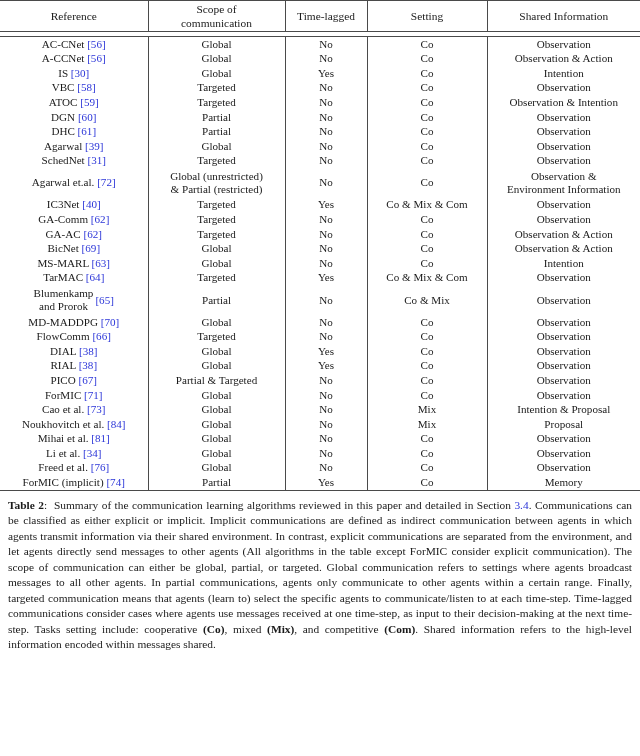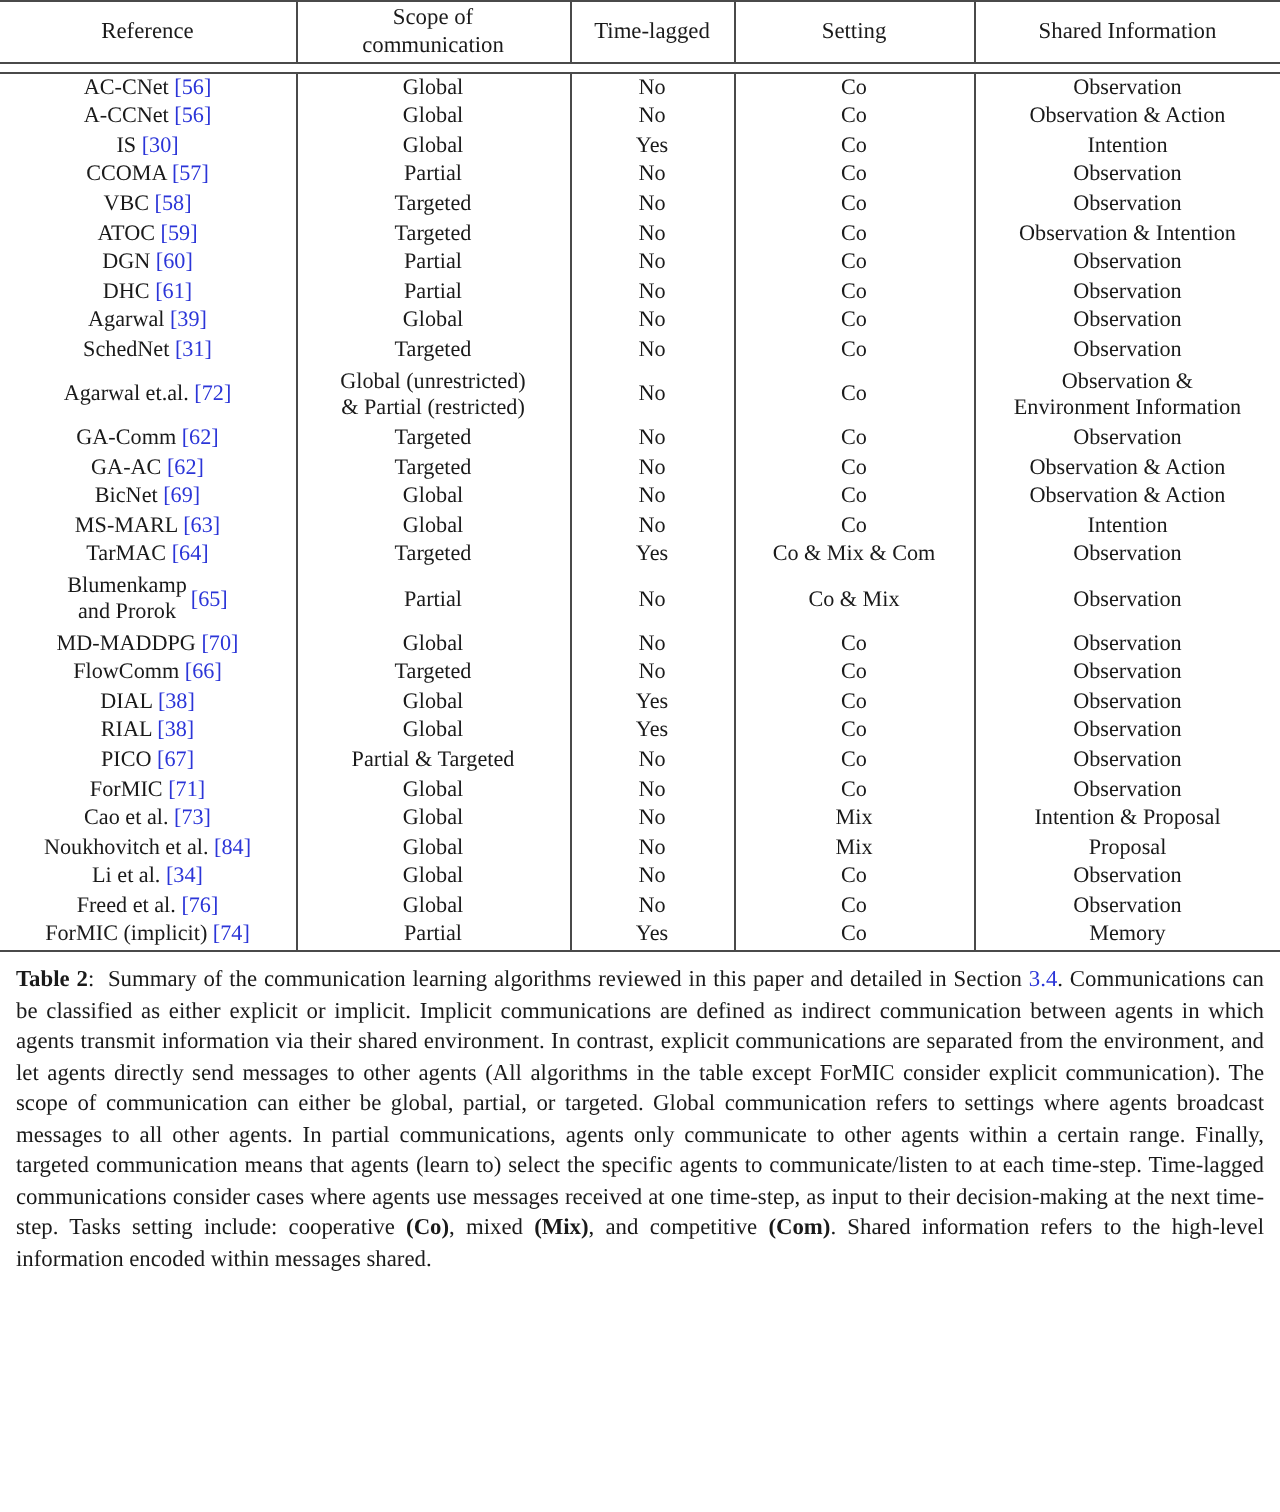--- a/index.html
+++ b/index.html
@@ -178,27 +178,20 @@
           <td>Observation &amp; Action</td>
         </tr>
         <tr>
           <td><span>IS </span><span class="ref">[30]</span></td>
           <td>Global</td>
           <td>Yes</td>
           <td>Co</td>
           <td>Intention</td>
         </tr>
         <tr>
-          <td><span>CCOMA </span><span class="ref">[57]</span></td>
-          <td>Partial</td>
-          <td>No</td>
-          <td>Co</td>
-          <td>Observation</td>
-        </tr>
-        <tr>
           <td><span>VBC </span><span class="ref">[58]</span></td>
           <td>Targeted</td>
           <td>No</td>
           <td>Co</td>
           <td>Observation</td>
         </tr>
         <tr>
           <td><span>ATOC </span><span class="ref">[59]</span></td>
           <td>Targeted</td>
           <td>No</td>
@@ -240,20 +233,27 @@
             <span class="two-line">&amp; Partial (restricted)</span>
           </td>
           <td>No</td>
           <td>Co</td>
           <td>
             <span class="two-line">Observation &amp;</span>
             <span class="two-line">Environment Information</span>
           </td>
         </tr>
         <tr>
+          <td><span>IC3Net </span><span class="ref">[40]</span></td>
+          <td>Targeted</td>
+          <td>Yes</td>
+          <td>Co &amp; Mix &amp; Com</td>
+          <td>Observation</td>
+        </tr>
+        <tr>
           <td><span>GA-Comm </span><span class="ref">[62]</span></td>
           <td>Targeted</td>
           <td>No</td>
           <td>Co</td>
           <td>Observation</td>
         </tr>
         <tr>
           <td><span>GA-AC </span><span class="ref">[62]</span></td>
           <td>Targeted</td>
           <td>No</td>
@@ -338,20 +338,27 @@
           <td>Intention &amp; Proposal</td>
         </tr>
         <tr>
           <td><span>Noukhovitch et al. </span><span class="ref">[84]</span></td>
           <td>Global</td>
           <td>No</td>
           <td>Mix</td>
           <td>Proposal</td>
         </tr>
         <tr>
+          <td><span>Mihai et al. </span><span class="ref">[81]</span></td>
+          <td>Global</td>
+          <td>No</td>
+          <td>Co</td>
+          <td>Observation</td>
+        </tr>
+        <tr>
           <td><span>Li et al. </span><span class="ref">[34]</span></td>
           <td>Global</td>
           <td>No</td>
           <td>Co</td>
           <td>Observation</td>
         </tr>
         <tr>
           <td><span>Freed et al. </span><span class="ref">[76]</span></td>
           <td>Global</td>
           <td>No</td>

